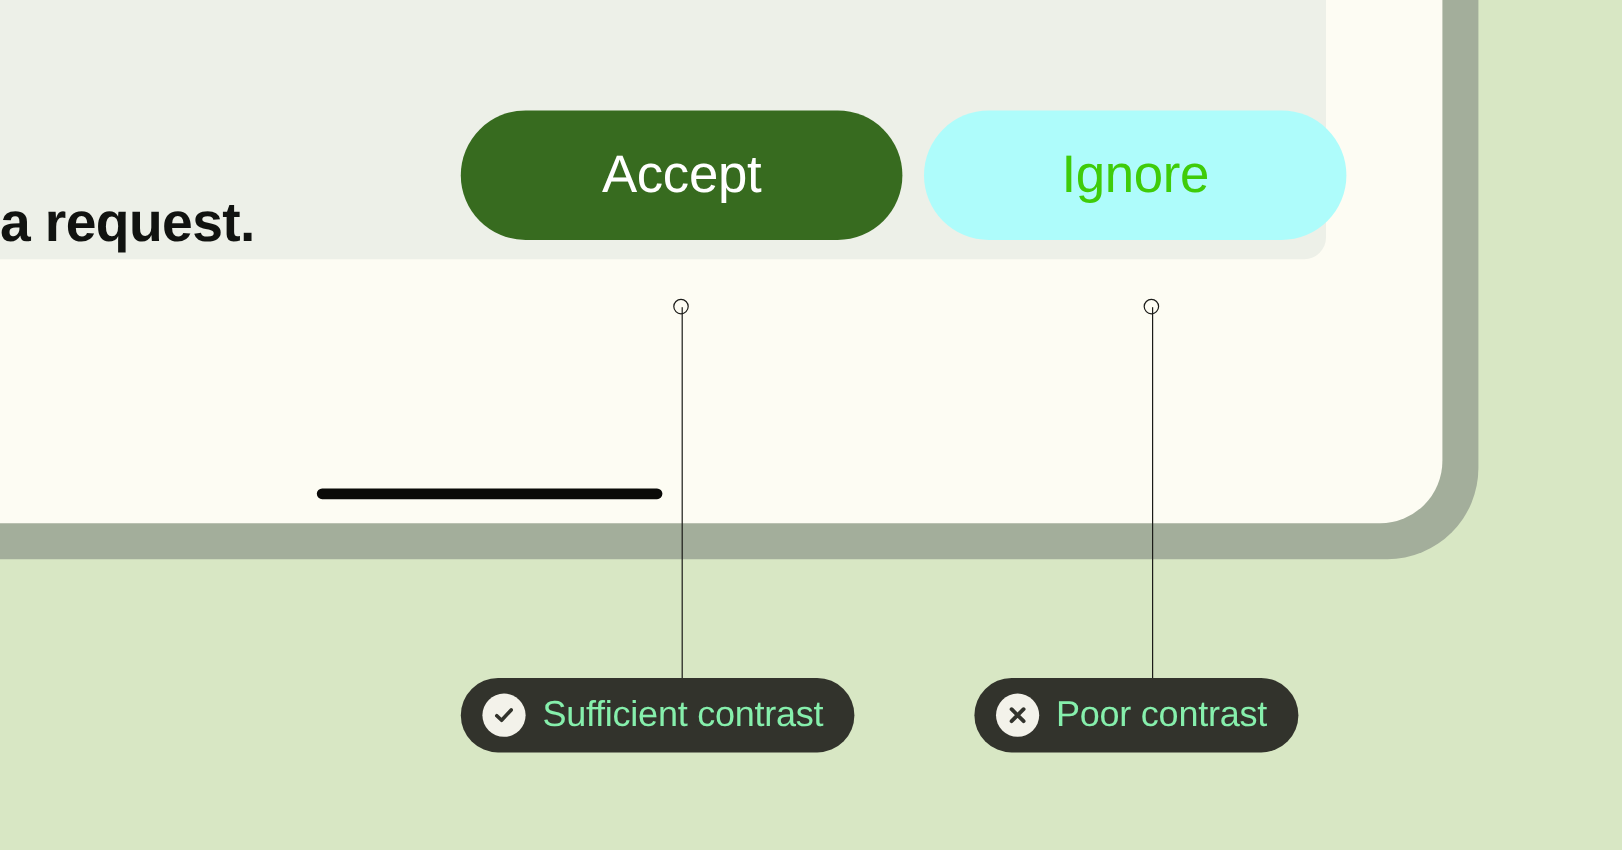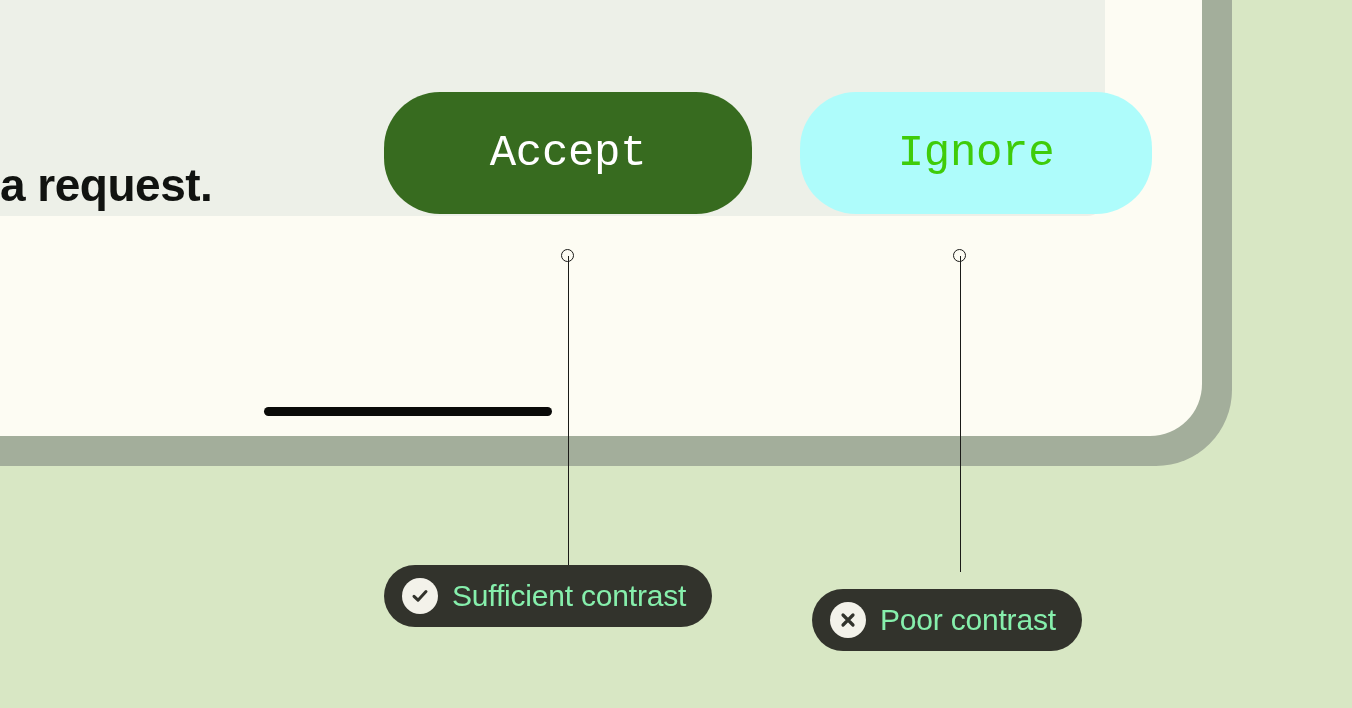--- a/index.html
+++ b/index.html
@@ -69,41 +69,41 @@
     letter-spacing: -0.5px;
     color: #111310;
     white-space: nowrap;
     margin-top: 37px;
   }
 
   
   .btn {
     position: absolute;
     top: 92px;
-    height: 122px;
+    height: 108px;
     border: none;
     border-radius: 56px;
-    font-family: Liberation Mono, monospace;
+    font-family: Liberation Sans, sans-serif;
     font-size: 44px;
     font-weight: 400;
     letter-spacing: -0.3px;
     display: flex;
     align-items: center;
     justify-content: center;
     padding: 0;
     cursor: pointer;
   }
   .btn-accept {
     left: 384px;
     width: 368px;
     background: #376b1f;
     color: #ffffff;
   }
   .btn-ignore {
-    left: 800px;
+    left: 770px;
     width: 352px;
     background: #aefcfb;
     color: #3fcc09;
   }
 
   
   .home-indicator {
     position: absolute;
     left: 264px;
     top: 407px;
@@ -159,21 +159,20 @@
     box-sizing: border-box;
     gap: 14px;
   }
   .callout-sufficient {
     left: 384px;
     top: 565px;
   }
   .callout-poor {
     left: 812px;
     top: 565px;
-    margin-top: 24px;
   }
   .callout-label {
     font-size: 30px;
     font-weight: 400;
     color: #86efac;
     letter-spacing: -0.2px;
     white-space: nowrap;
   }
   .callout-icon {
     width: 36px;

